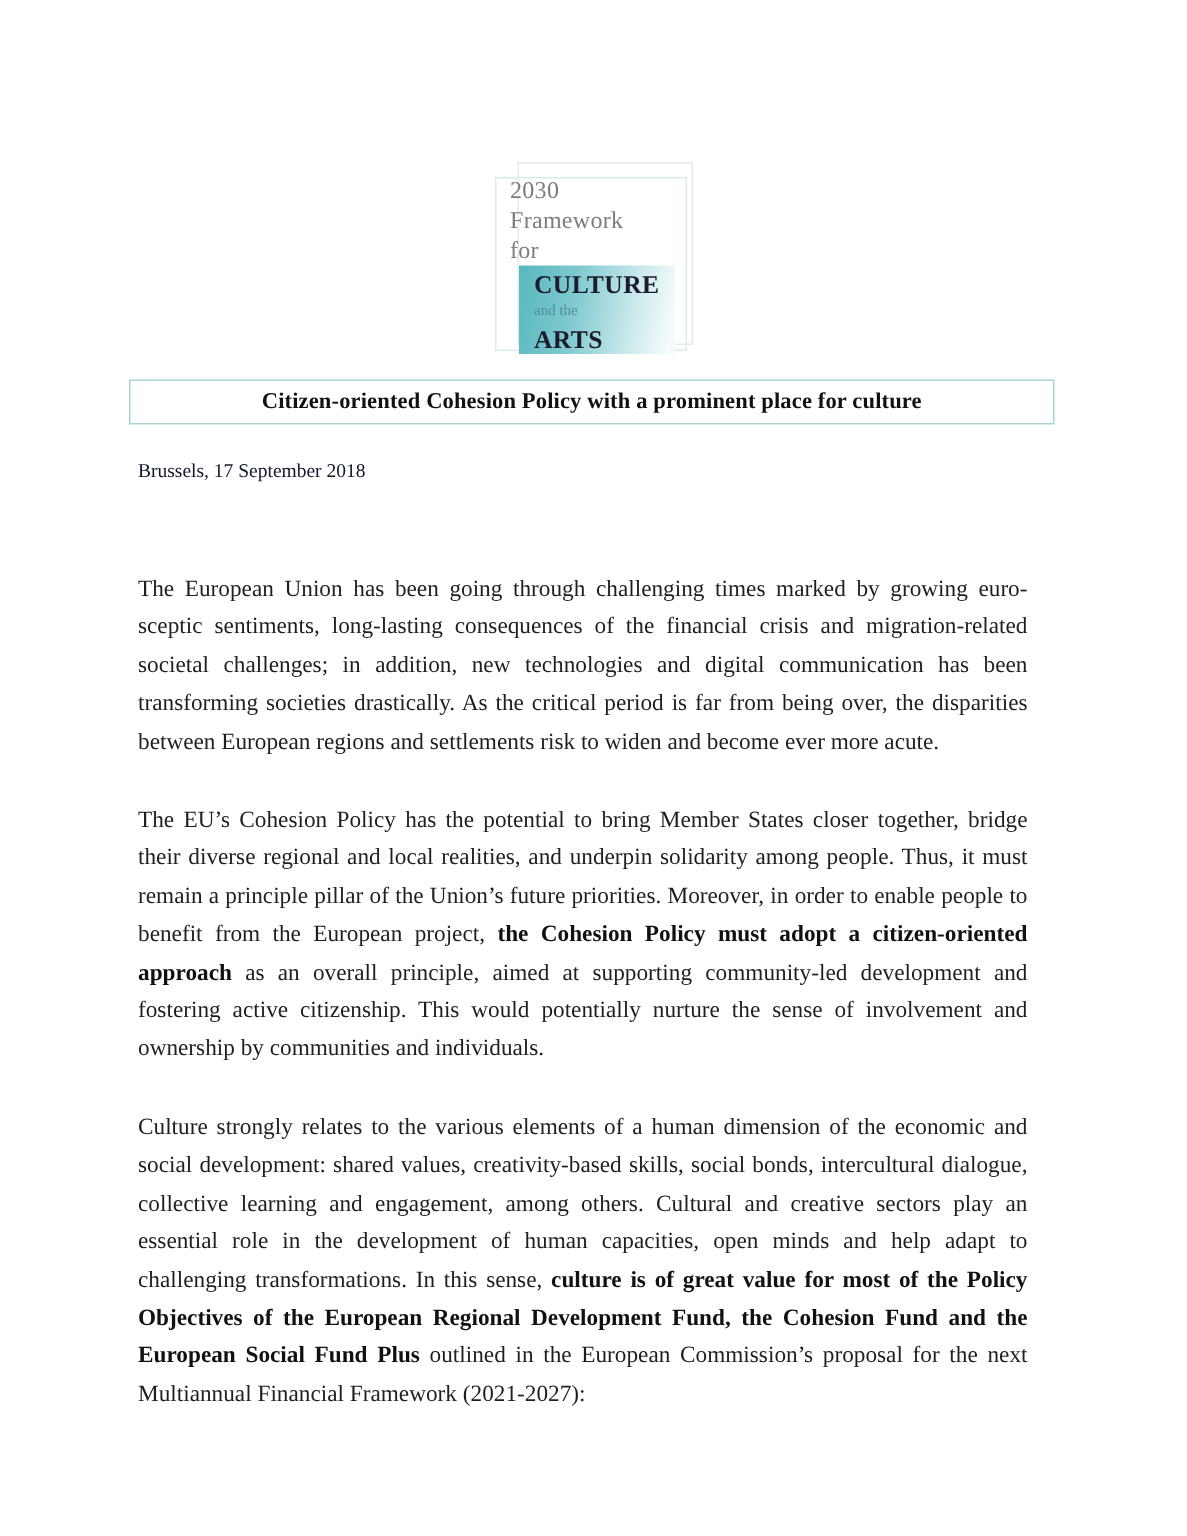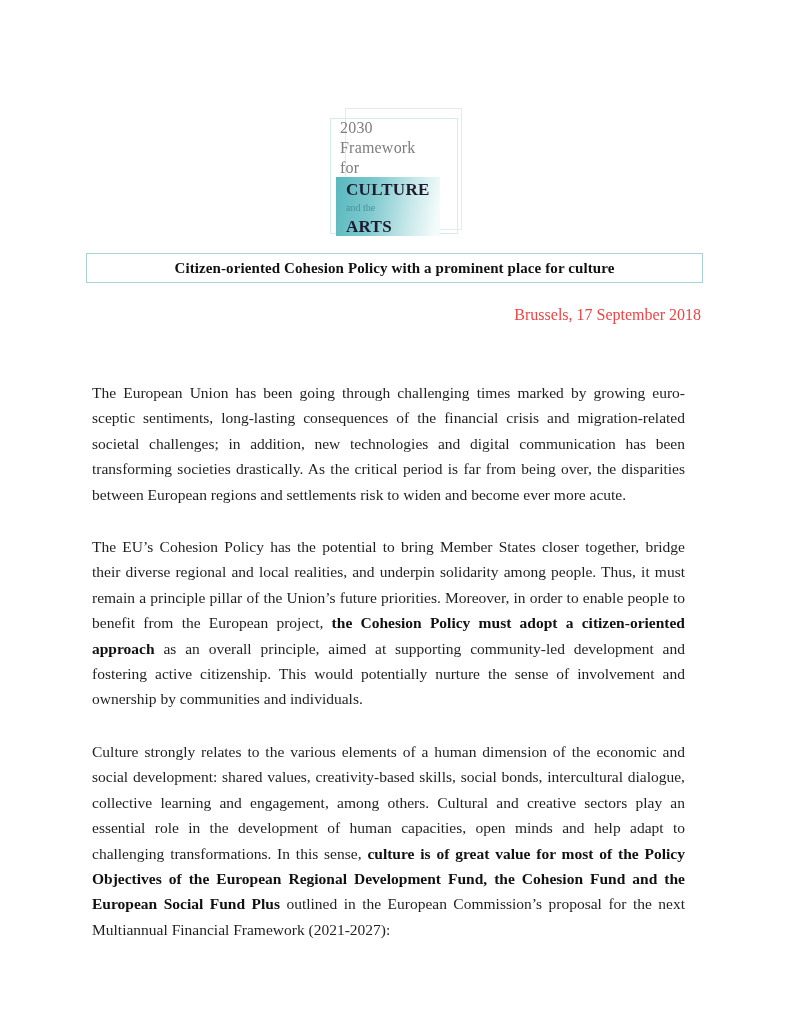--- a/index.html
+++ b/index.html
@@ -24,21 +24,21 @@
   .logo .sq-inner {
     position: absolute; left: 8px; top: 12px; width: 128px; height: 116px;
     border: 1px solid #d7ecee;
   }
   .logo .gray-lines {
     position: absolute; left: 18px; top: 12px;
     font-size: 16px; line-height: 20px; color: #7d7d7d;
     letter-spacing: 0.2px;
   }
   .logo .accent-block {
-    position: absolute; left: 14px; top: 71px; width: 104px; height: 59px;
+    position: absolute; left: 24px; top: 71px; width: 104px; height: 59px;
     background: linear-gradient(100deg, #58b8be 0%, #7ec9ce 35%, #c8e8ea 70%, #f4fbfb 95%);
     padding: 2px 0 0 10px;
   }
   .logo .accent-block .l-strong {
     font-size: 17px; font-weight: bold; color: #1c1c2e; line-height: 21px; letter-spacing: 0.3px;
   }
   .logo .accent-block .l-mid {
     font-size: 10px; color: #4c8f9b; line-height: 16px;
   }
 
@@ -48,21 +48,21 @@
     border: 1px solid #a7d3d5;
     display: flex; align-items: center; justify-content: center;
   }
   .title-box .title-text {
     font-size: 15px; font-weight: bold; color: #111111; letter-spacing: 0.1px;
   }
 
   
   .dateline {
     position: absolute; left: 92px; top: 306px; width: 609px;
-    text-align: right; font-size: 16px; color: #ef4444;
+    font-size: 13px; color: #0f172a;
   }
 
   
   .body-text {
     position: absolute; left: 92px; top: 380px; width: 609px;
   }
   .body-text p {
     font-size: 15.5px; line-height: 25.4px;
     text-align: justify;
     margin: 0 16px 27px 0;

